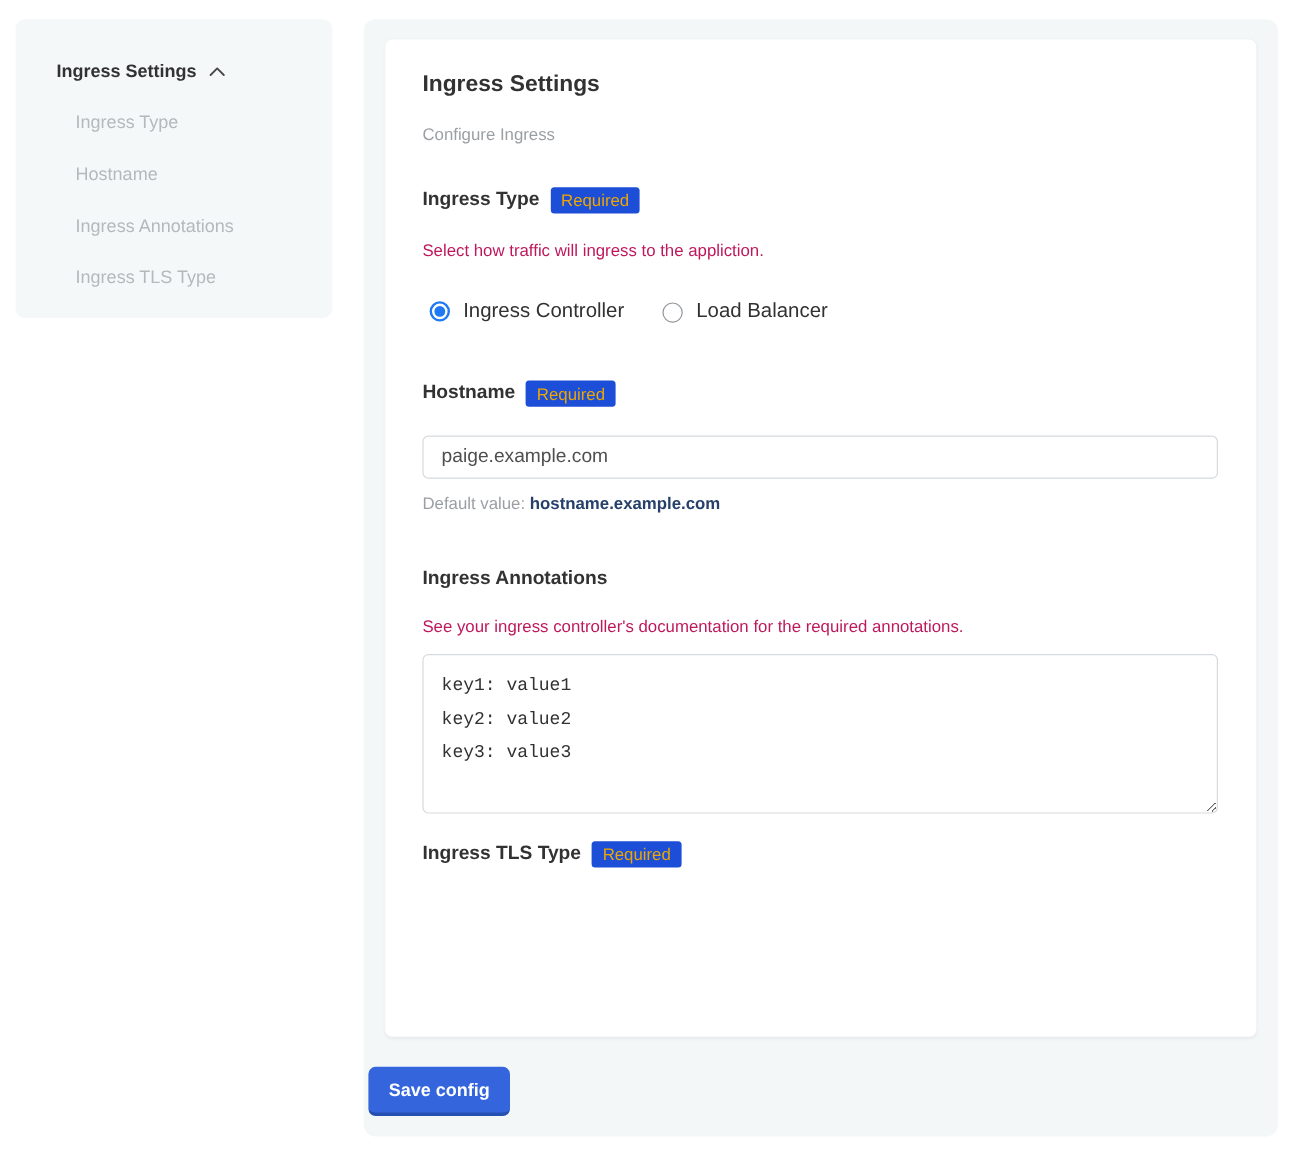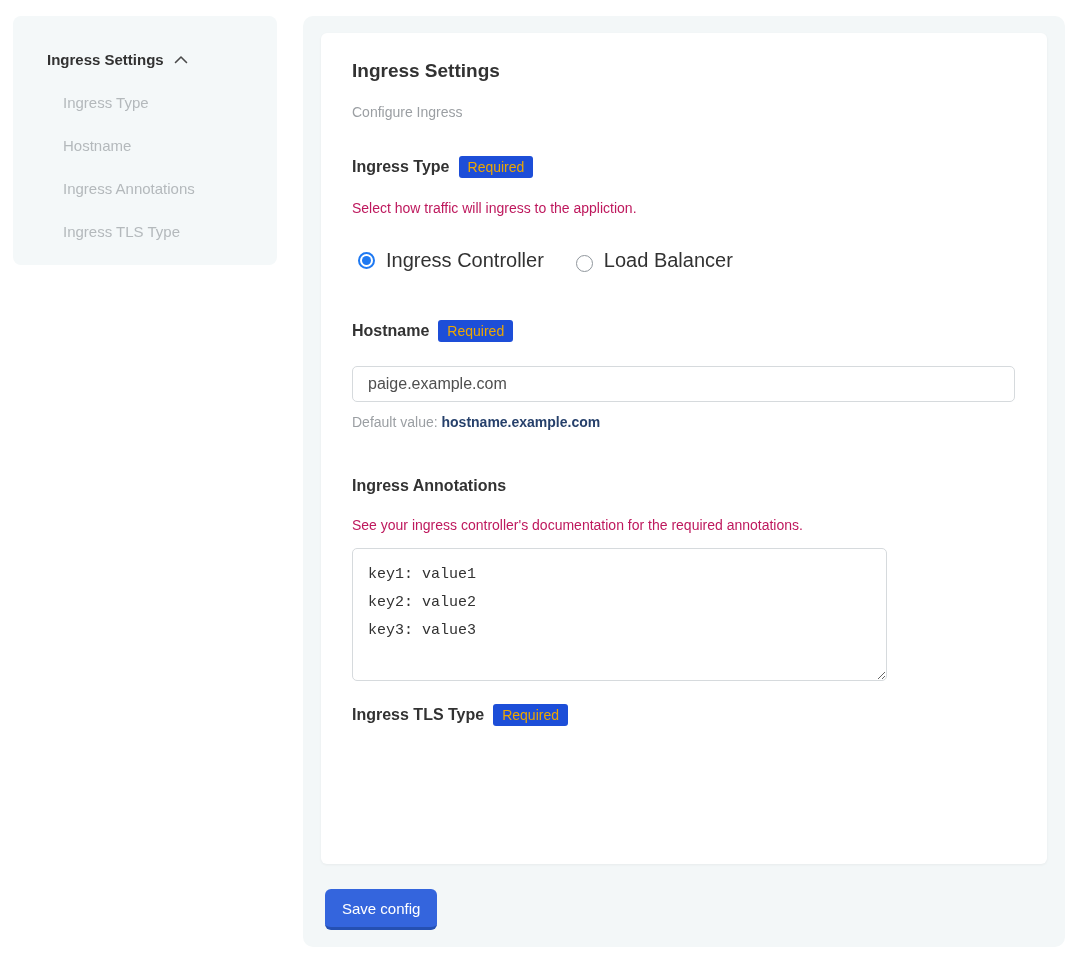--- a/index.html
+++ b/index.html
@@ -45,48 +45,48 @@
   .radio-item + .radio-item { margin-left: 32px; align-items: flex-end; }
   .radio-circle {
     width: 17px; height: 17px; border-radius: 50%;
     border: 1px solid #8f969c; background: #fff; position: relative; flex: 0 0 auto;
   }
   .radio-item.checked .radio-circle { border: 2px solid #1e79f2; }
   .radio-item.checked .radio-circle::after {
     content: ""; position: absolute; left: 2px; top: 2px; width: 9px; height: 9px;
     border-radius: 50%; background: #1e79f2;
   }
-  .radio-label { margin-left: 11px; font-size: 20px; color: #323232; }
+  .radio-label { margin-left: 11px; font-size: 17px; color: #323232; }
   .radio-item.checked .radio-label { font-weight: 500; }
 
   .sec-hostname { margin-top: 48px; }
   .text-input {
     margin-top: 24px; width: 663px; height: 36px; border: 1px solid #d6dadd;
     border-radius: 5px; padding: 0 15px; font-size: 16px; color: #4f4f4f;
     font-family: "Liberation Sans", sans-serif; background: #fff; outline: none; display: block;
   }
   .default-line { margin-top: 12px; font-size: 14px; color: #9b9fa3; }
   .default-line b { color: #26406b; font-weight: bold; }
 
   .sec-annotations { margin-top: 47px; }
   .textarea {
-    margin-top: 15px; width: 535px; height: 133px; border: 1px solid #d6dadd;
+    margin-top: 15px; width: 663px; height: 133px; border: 1px solid #d6dadd;
     border-radius: 5px; padding: 12px 15px; font-size: 15px; line-height: 28px;
     color: #323232; font-family: "Liberation Mono", monospace;
     background: #fff; outline: none; resize: vertical; display: block;
   }
 
   .sec-tls { margin-top: 23px; }
   .radio-stack { margin-top: 30px; margin-left: 5px; }
   .radio-stack .radio-item + .radio-item { margin-left: 0; margin-top: 24px; }
 
   .save-btn {
-    position: absolute; left: 22px; top: 873px;
+    position: absolute; left: 4px; top: 873px;
     background: #3465dd; border: none; border-bottom: 3px solid #2550b2;
-    border-radius: 6px; color: #ffffff; font-size: 15px; font-weight: normal;
+    border-radius: 6px; color: #ffffff; font-size: 15px; font-weight: bold;
     font-family: "Liberation Sans", sans-serif; padding: 11px 17px 10px 17px; cursor: pointer;
   }
 </style>
 </head>
 <body>
 
 <div class="page">
 
   <nav class="sidebar">
     <div class="sidebar-header">

